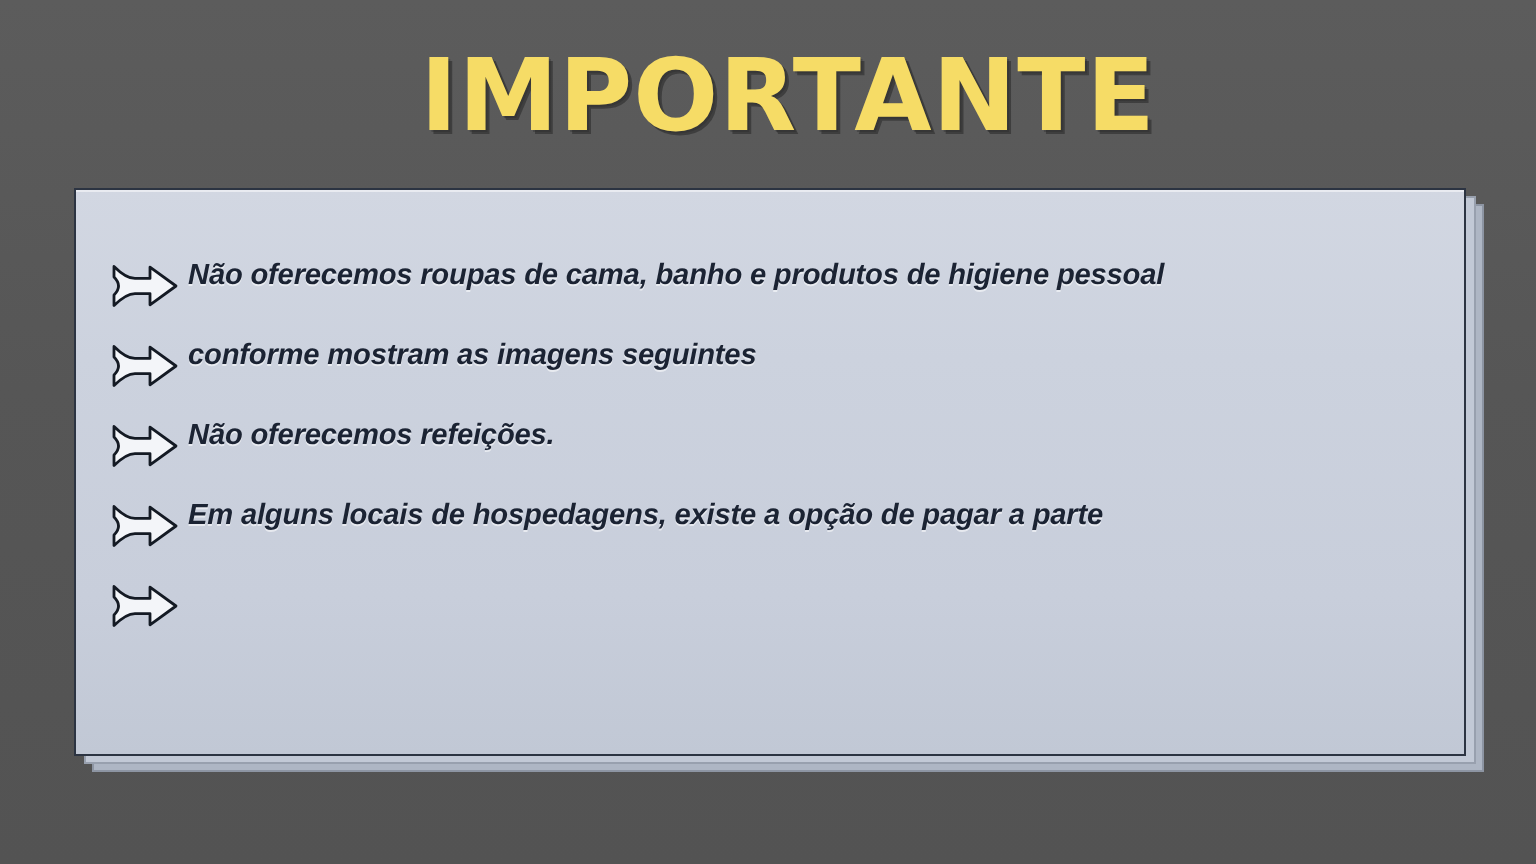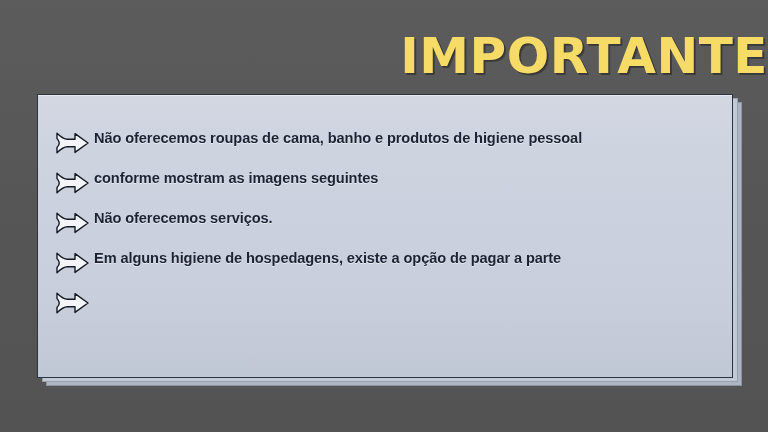--- a/index.html
+++ b/index.html
@@ -20,22 +20,22 @@
     inset: 0;
     background: #585858;
     background-image: linear-gradient(180deg, #5c5c5c 0%, #565656 45%, #535353 100%);
   }
 
   
   #title {
     position: absolute;
     left: 0;
     right: 0;
-    top: 28px;
-    text-align: right;
+    top: 20px;
+    text-align: center;
     font-size: 50px;
     line-height: 56px;
     font-weight: bold;
     letter-spacing: 0.5px;
     color: #f6dc66;
     text-shadow:
        2px 2px 0 rgba(40,40,40,0.55),
        1px 1px 0 rgba(40,40,40,0.35);
     font-family: "DejaVu Sans", "Liberation Sans", sans-serif;
     white-space: nowrap;
@@ -68,20 +68,21 @@
   #panel {
     position: absolute;
     left: 37px;
     top: 94px;
     width: 696px;
     height: 284px;
     box-sizing: border-box;
     border: 1px solid #2c3442;
     background: linear-gradient(180deg, #d2d7e2 0%, #ccd2de 30%, #c8cedb 72%, #c1c8d5 100%);
     box-shadow: 0 1px 0 rgba(255,255,255,0.5) inset;
+    font-style: italic;
   }
 
   
   #bullet-list {
     position: absolute;
     left: 16px;
     right: 8px;
     top: 34px;
   }
   .bullet-row {
@@ -145,32 +146,32 @@
         </span>
       </div>
 
       <div class="bullet-row">
         <span class="bullet-icon">
           <svg width="38" height="26" viewBox="0 0 38 26">
             <path d="M3 8.5 L3 3.2 Q9 9.2 13.5 9.2 L21 9.2 L21 3.6 L34 13 L21 22.4 L21 16.8 L13.5 16.8 Q9 16.8 3 22.8 L3 17.5 Q7.5 13 3 8.5 Z" fill="#f3f5f9" stroke="#141a24" stroke-width="1.4" stroke-linejoin="round"></path>
           </svg>
         </span>
         <span class="bullet-text">
-          <span class="line">Não oferecemos serviços.</span>
+          <span class="line">Não oferecemos refeições.</span>
         </span>
       </div>
 
       <div class="bullet-row">
         <span class="bullet-icon">
           <svg width="38" height="26" viewBox="0 0 38 26">
             <path d="M3 8.5 L3 3.2 Q9 9.2 13.5 9.2 L21 9.2 L21 3.6 L34 13 L21 22.4 L21 16.8 L13.5 16.8 Q9 16.8 3 22.8 L3 17.5 Q7.5 13 3 8.5 Z" fill="#f3f5f9" stroke="#141a24" stroke-width="1.4" stroke-linejoin="round"></path>
           </svg>
         </span>
         <span class="bullet-text">
-          <span class="line">Em alguns higiene de hospedagens, existe a opção de pagar a parte</span>
+          <span class="line">Em alguns locais de hospedagens, existe a opção de pagar a parte</span>
         </span>
       </div>
 
       <div class="bullet-row">
         <span class="bullet-icon">
           <svg width="38" height="26" viewBox="0 0 38 26">
             <path d="M3 8.5 L3 3.2 Q9 9.2 13.5 9.2 L21 9.2 L21 3.6 L34 13 L21 22.4 L21 16.8 L13.5 16.8 Q9 16.8 3 22.8 L3 17.5 Q7.5 13 3 8.5 Z" fill="#f3f5f9" stroke="#141a24" stroke-width="1.4" stroke-linejoin="round"></path>
           </svg>
         </span>
         <span class="bullet-text">

